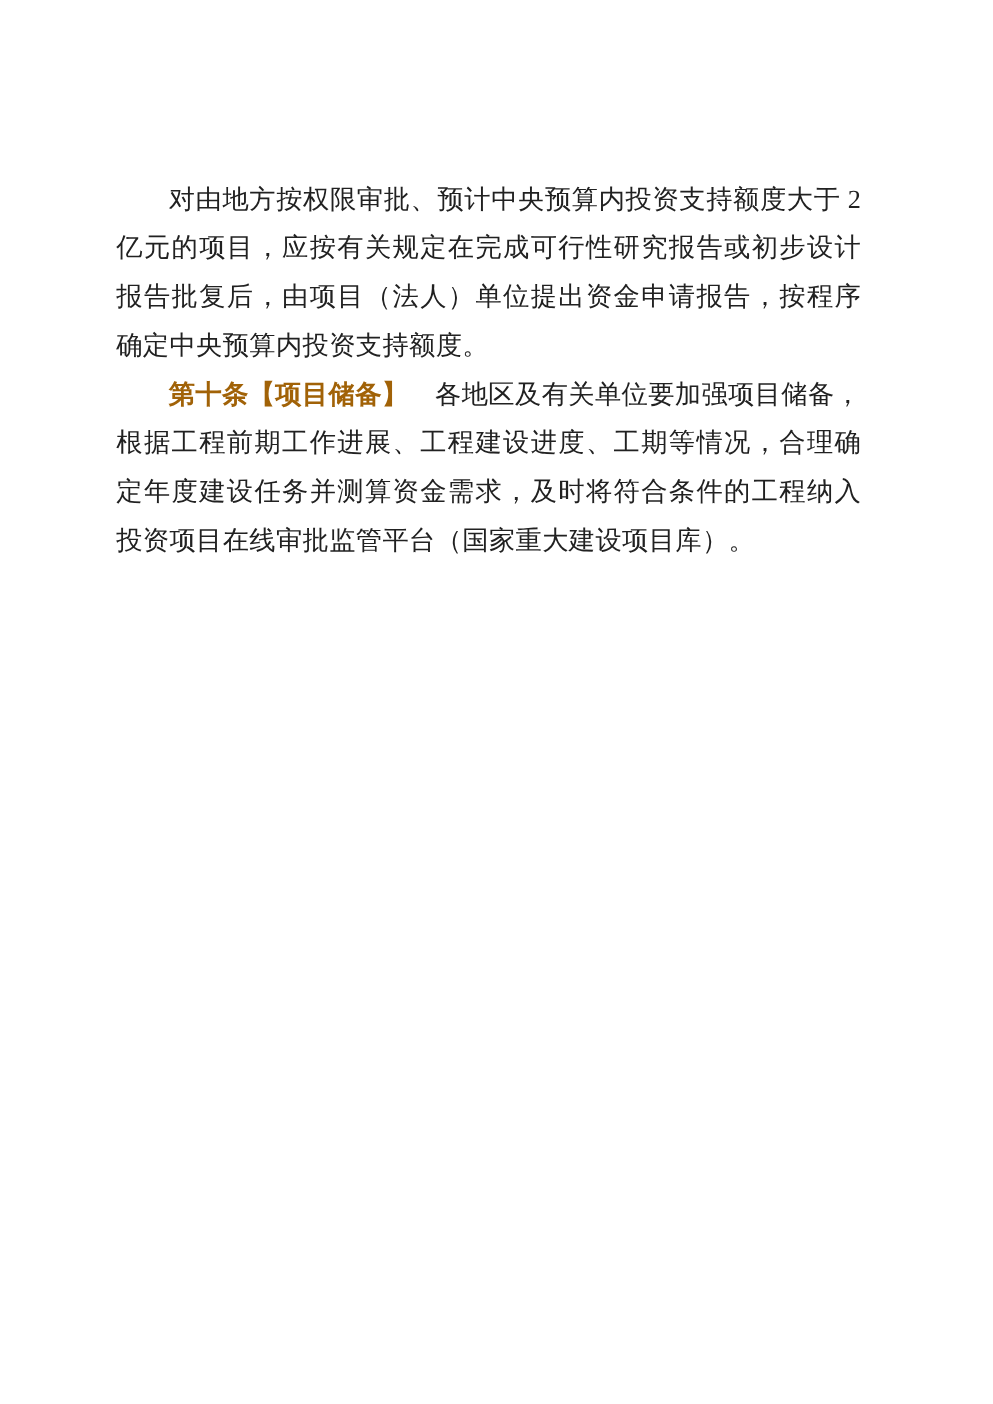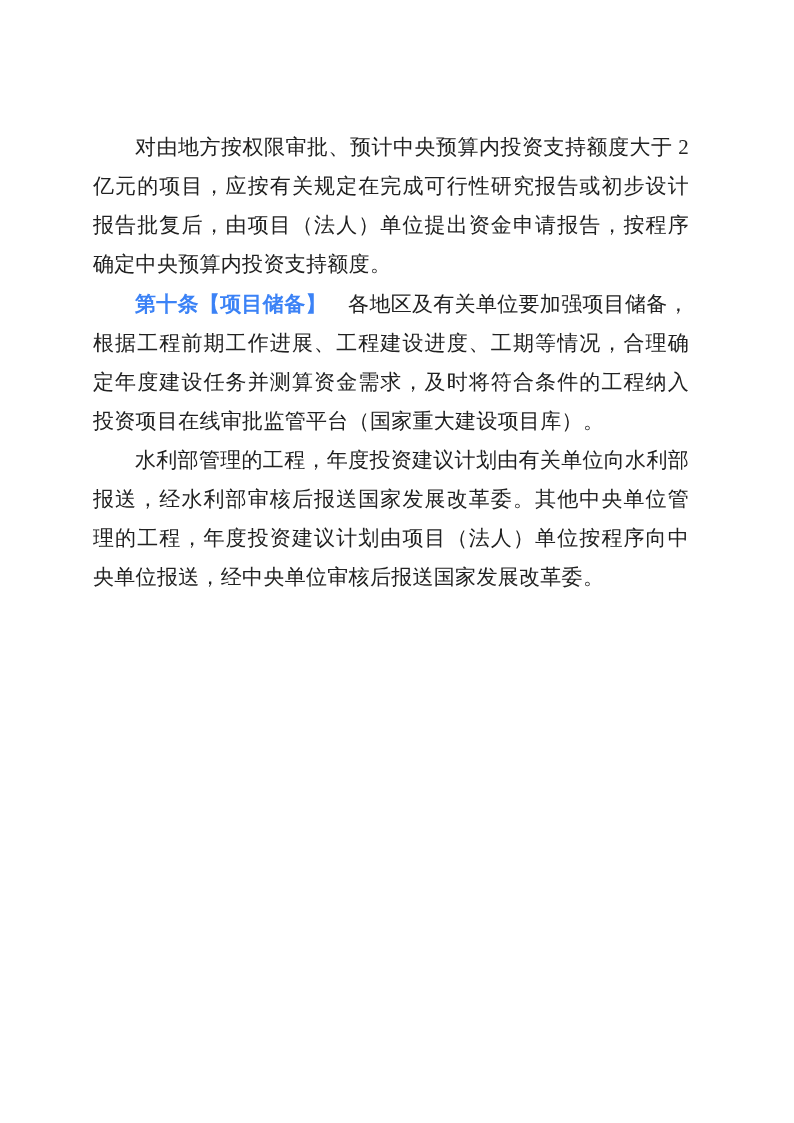--- a/index.html
+++ b/index.html
@@ -15,47 +15,46 @@
     font-family: "Liberation Serif", "DejaVu Serif", serif;
   }
   .page {
     position: absolute;
     inset: 0;
     background: #ffffff;
   }
   .content {
     position: absolute;
     left: 93px;
-    top: 128px;
+    top: 140px;
     width: 596px;
   }
   .para {
     margin: 0;
     padding: 0;
     font-size: 21px;
     line-height: 39px;
     color: #212121;
     text-align: justify;
     text-justify: inter-ideograph;
     text-indent: 2em;
     letter-spacing: 0.3px;
     word-break: break-all;
   }
   .para-heading {
     font-family: "Liberation Sans", "DejaVu Sans", sans-serif;
     font-weight: 700;
-    color: #3b82f6;
+    color: #a16207;
   }
   
   .para-body.after-heading::before {
     content: "\3000";
   }
 </style>
 </head>
 <body>
 
 <div class="page">
   <div class="content" id="content">
       <p class="para"><span class="para-body">对由地方按权限审批、预计中央预算内投资支持额度大于 2 亿元的项目，应按有关规定在完成可行性研究报告或初步设计报告批复后，由项目（法人）单位提出资金申请报告，按程序确定中央预算内投资支持额度。</span></p>
       <p class="para"><strong class="para-heading">第十条【项目储备】</strong><span class="para-body after-heading">各地区及有关单位要加强项目储备，根据工程前期工作进展、工程建设进度、工期等情况，合理确定年度建设任务并测算资金需求，及时将符合条件的工程纳入投资项目在线审批监管平台（国家重大建设项目库）。</span></p>
-      <p class="para"><span class="para-body">水利部管理的工程，年度投资建议计划由有关单位向水利部报送，经水利部审核后报送国家发展改革委。其他中央单位管理的工程，年度投资建议计划由项目（法人）单位按程序向中央单位报送，经中央单位审核后报送国家发展改革委。</span></p>
     </div>
 </div>
 
 </body></html>

